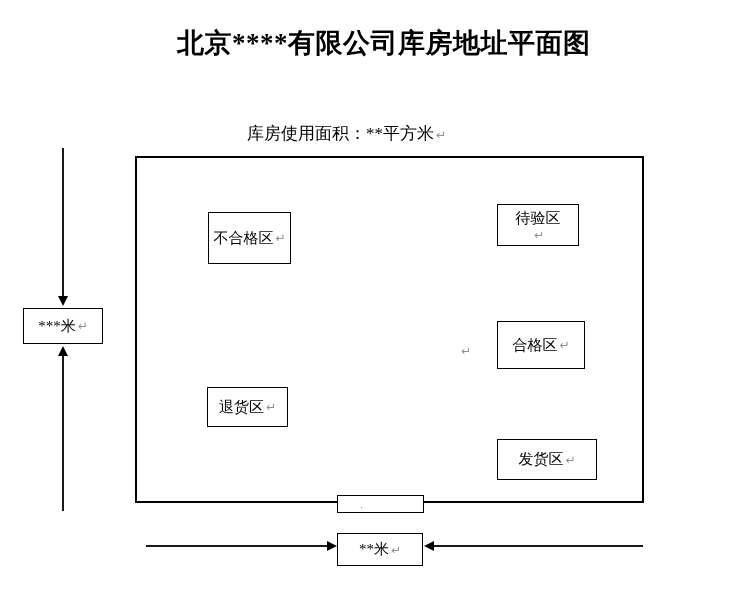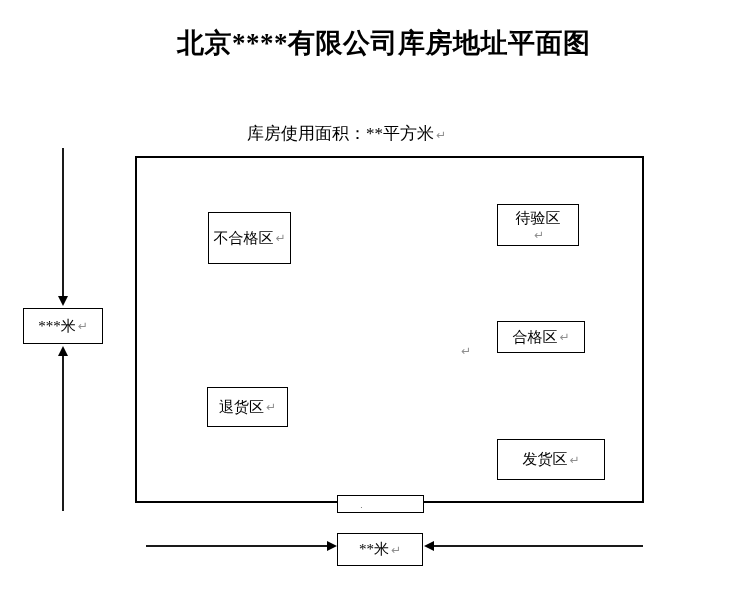--- a/index.html
+++ b/index.html
@@ -56,23 +56,23 @@
     box-sizing: border-box;
     background: #ffffff;
     display: flex;
     align-items: center;
     justify-content: center;
     font-size: 15px;
     white-space: nowrap;
   }
   .zb-nonconforming { left: 47px;  top: 54px;  width: 83px; height: 52px; margin-left: 24px; }
   .zb-pending       { left: 360px; top: 46px;  width: 82px; height: 42px; flex-direction: column; }
-  .zb-qualified     { left: 360px; top: 163px; width: 88px; height: 32px; }
+  .zb-qualified     { left: 360px; top: 163px; width: 88px; height: 48px; }
   .zb-returns       { left: 50px;  top: 229px; width: 81px; height: 40px; margin-left: 20px; }
-  .zb-shipping      { left: 360px; top: 281px; width: 108px; height: 41px; }
+  .zb-shipping      { left: 360px; top: 281px; width: 100px; height: 41px; }
 
   .stray-ret {
     position: absolute;
     left: 324px;
     top: 186px;
     font-family: "DejaVu Sans", sans-serif;
     color: #8f8f8f;
     font-size: 12px;
   }
 

